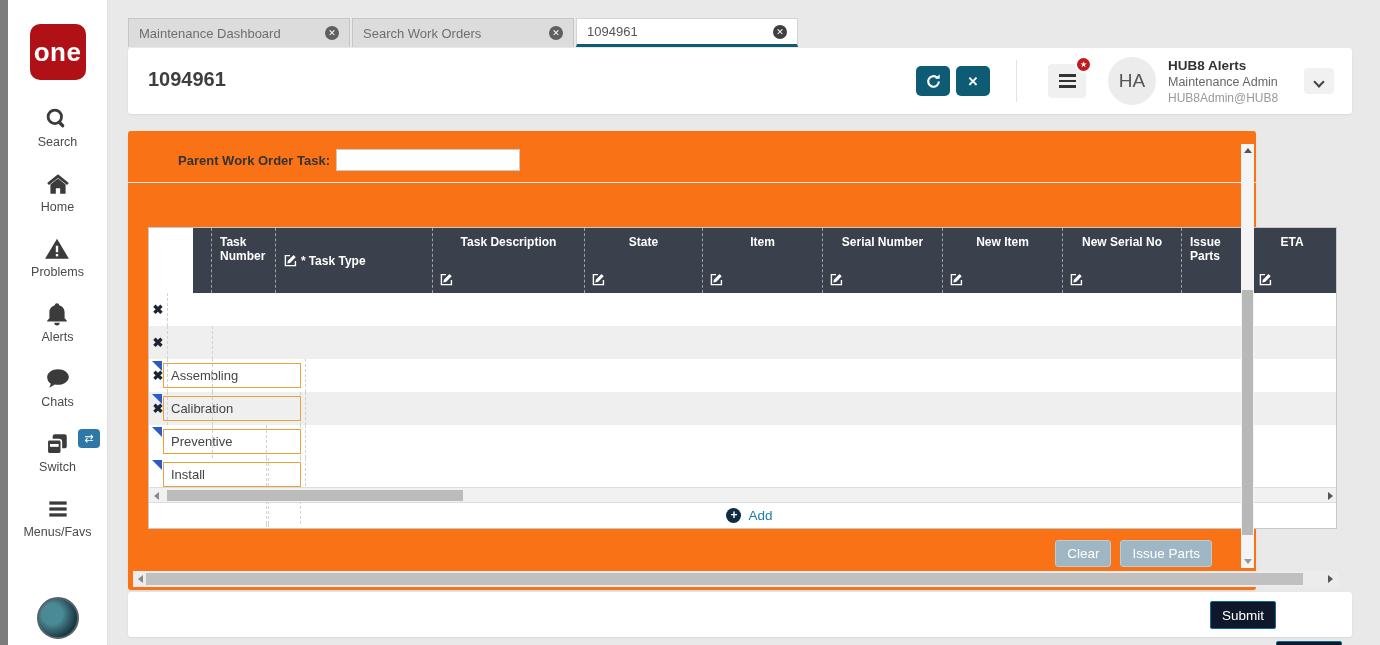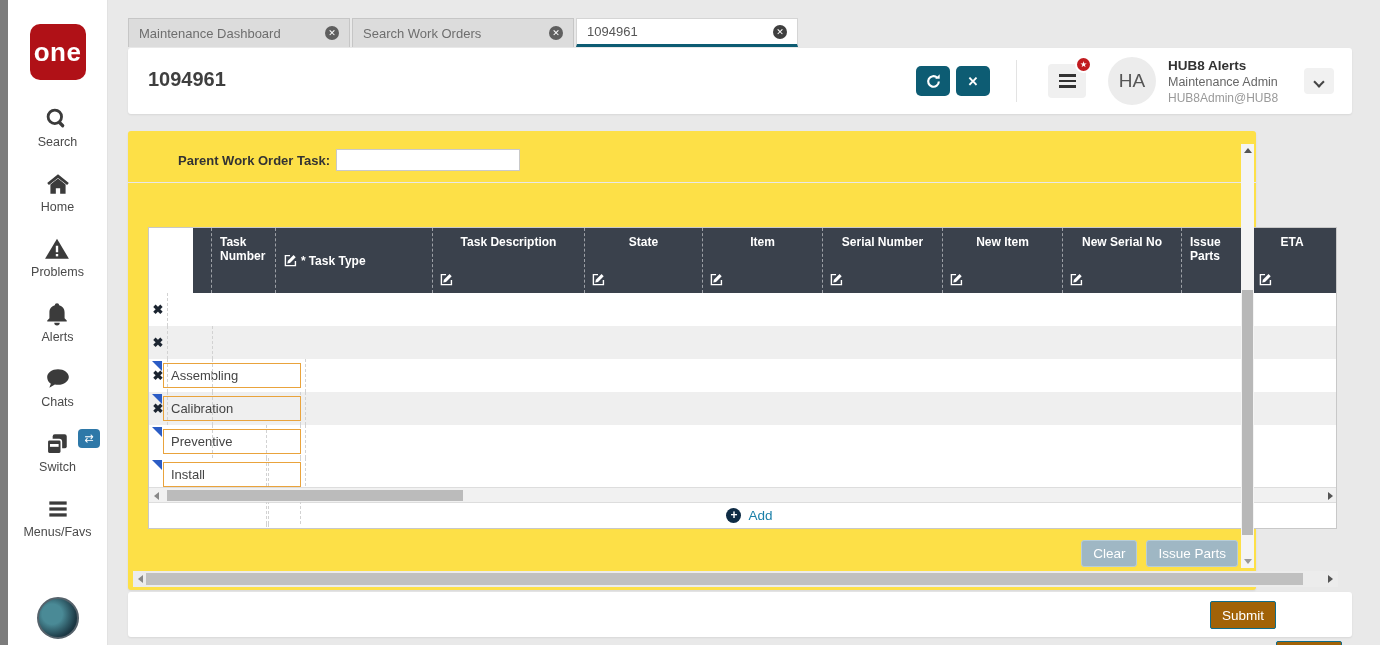--- a/index.html
+++ b/index.html
@@ -53,21 +53,21 @@
   .user-info { position:absolute; left:1040px; top:10px; line-height:1.25; }
   .user-name { font-size:13.5px; font-weight:bold; color:#333; }
   .user-role { font-size:12.5px; color:#666; }
   .user-id { font-size:12px; color:#9a9a9a; }
   #btn-user-menu { position:absolute; left:1176px; top:20px; width:30px; height:26px; background:#f1f1f1;
     border:none; border-radius:4px; cursor:pointer; }
   .chev { display:inline-block; width:8px; height:8px; border-right:2px solid #444; border-bottom:2px solid #444;
     transform:rotate(45deg); margin-top:-4px; }
 
   
-  #content-card { position:absolute; left:128px; top:131px; width:1128px; height:459px; background:#fde047;
+  #content-card { position:absolute; left:128px; top:131px; width:1128px; height:459px; background:#f97316;
     border-radius:3px; box-shadow:0 1px 2px rgba(0,0,0,.08); }
   .parent-row { position:absolute; left:0; top:18px; width:100%; height:24px; }
   .parent-label { position:absolute; left:20px; width:182px; text-align:right; font-size:13px; font-weight:bold; color:#333; top:4px; }
   .parent-input { position:absolute; left:208px; top:0; width:184px; height:22px; border:1px solid #c9c9c9; font-size:13px; padding:0 4px; }
   .parent-divider { position:absolute; left:0; top:51px; width:100%; border-bottom:1px solid #e8e8e8; }
 
   
   #section-tabs { position:absolute; left:20px; top:63px; display:flex; gap:3px; }
   .stab { height:28px; background:#e9e9e9; border:1px solid #d0d0d0; border-radius:4px 4px 0 0;
     font-size:13px; color:#555; padding:0 13px; line-height:26px; cursor:pointer; white-space:nowrap; }
@@ -110,39 +110,39 @@
   .arrow-l { left:5px; top:4px; border-top:4px solid transparent; border-bottom:4px solid transparent; border-right:5px solid #888; }
   .arrow-r { right:5px; top:4px; border-top:4px solid transparent; border-bottom:4px solid transparent; border-left:5px solid #555; }
   .g-addrow { height:26px; border-top:1px solid #ddd; display:flex; align-items:center; gap:7px; padding-left:12px;
     width:1189px; cursor:pointer;justify-content:center; }
   .plus-ic { width:15px; height:15px; border-radius:50%; background:#0e2b44; color:#fff; font-size:12px;
     line-height:14px; text-align:center; font-weight:bold; }
   .plus-ic::before { content:'+'; }
   .add-label { color:#1a7fa8; font-size:13.5px; }
 
   
-  #mini-actions { position:absolute; right:18px; top:409px; display:flex; gap:9px; }
+  #mini-actions { position:absolute; right:44px; top:409px; display:flex; gap:9px; }
   .muted-btn { background:#9fb7c4; border:1px solid #b7cdd8; color:#fff; font-size:13.5px; border-radius:3px;
     padding:5px 11px; cursor:pointer; }
 
   
   #outer-hscroll { position:absolute; left:5px; top:440px; width:1205px; height:16px; background:#ececec; }
   #outer-hscroll .thumb { position:absolute; left:13px; top:2px; width:1157px; height:12px; background:#c0c0c0; }
   #outer-hscroll .arrow-l { top:4px; } #outer-hscroll .arrow-r { top:4px; }
 
   
   #vscroll { position:absolute; right:2px; top:13px; width:13px; height:424px; background:#f4f4f4; }
   .arrow-u { left:3px; top:4px; border-left:4px solid transparent; border-right:4px solid transparent; border-bottom:5px solid #555; }
   .arrow-d { left:3px; bottom:4px; border-left:4px solid transparent; border-right:4px solid transparent; border-top:5px solid #999; }
   #vscroll .thumb { position:absolute; left:1px; top:146px; width:11px; height:245px; background:#b8b8b8; cursor:pointer; }
 
   
   #footer-card { position:absolute; left:128px; top:592px; width:1224px; height:45px; background:#fff;
     border-radius:3px; box-shadow:0 1px 2px rgba(0,0,0,.08); }
-  .dark-btn { position:absolute; top:9px; height:28px; background:#a16207; border:1px solid #0c6c8c;
+  .dark-btn { position:absolute; top:9px; height:28px; background:#0f172a; border:1px solid #0c6c8c;
     color:#fff; font-size:13.5px; border-radius:2px; padding:0 11px; cursor:pointer; }
   #btn-submit { right:76px; } #btn-cancel { right:10px;margin-top:40px; }
 </style>
 </head>
 <body>
 
 <div id="left-strip"></div>
 
 <nav id="sidebar">
   <div class="logo">one</div>

